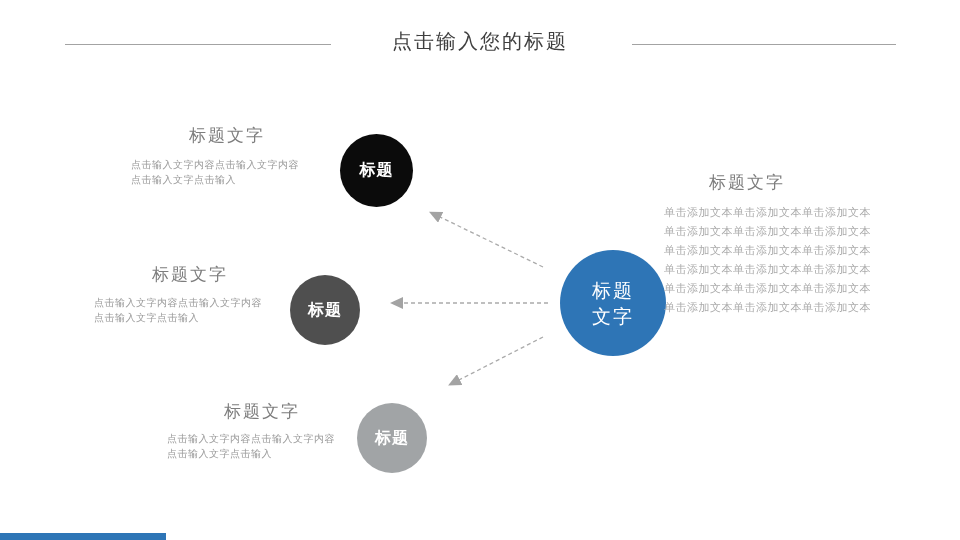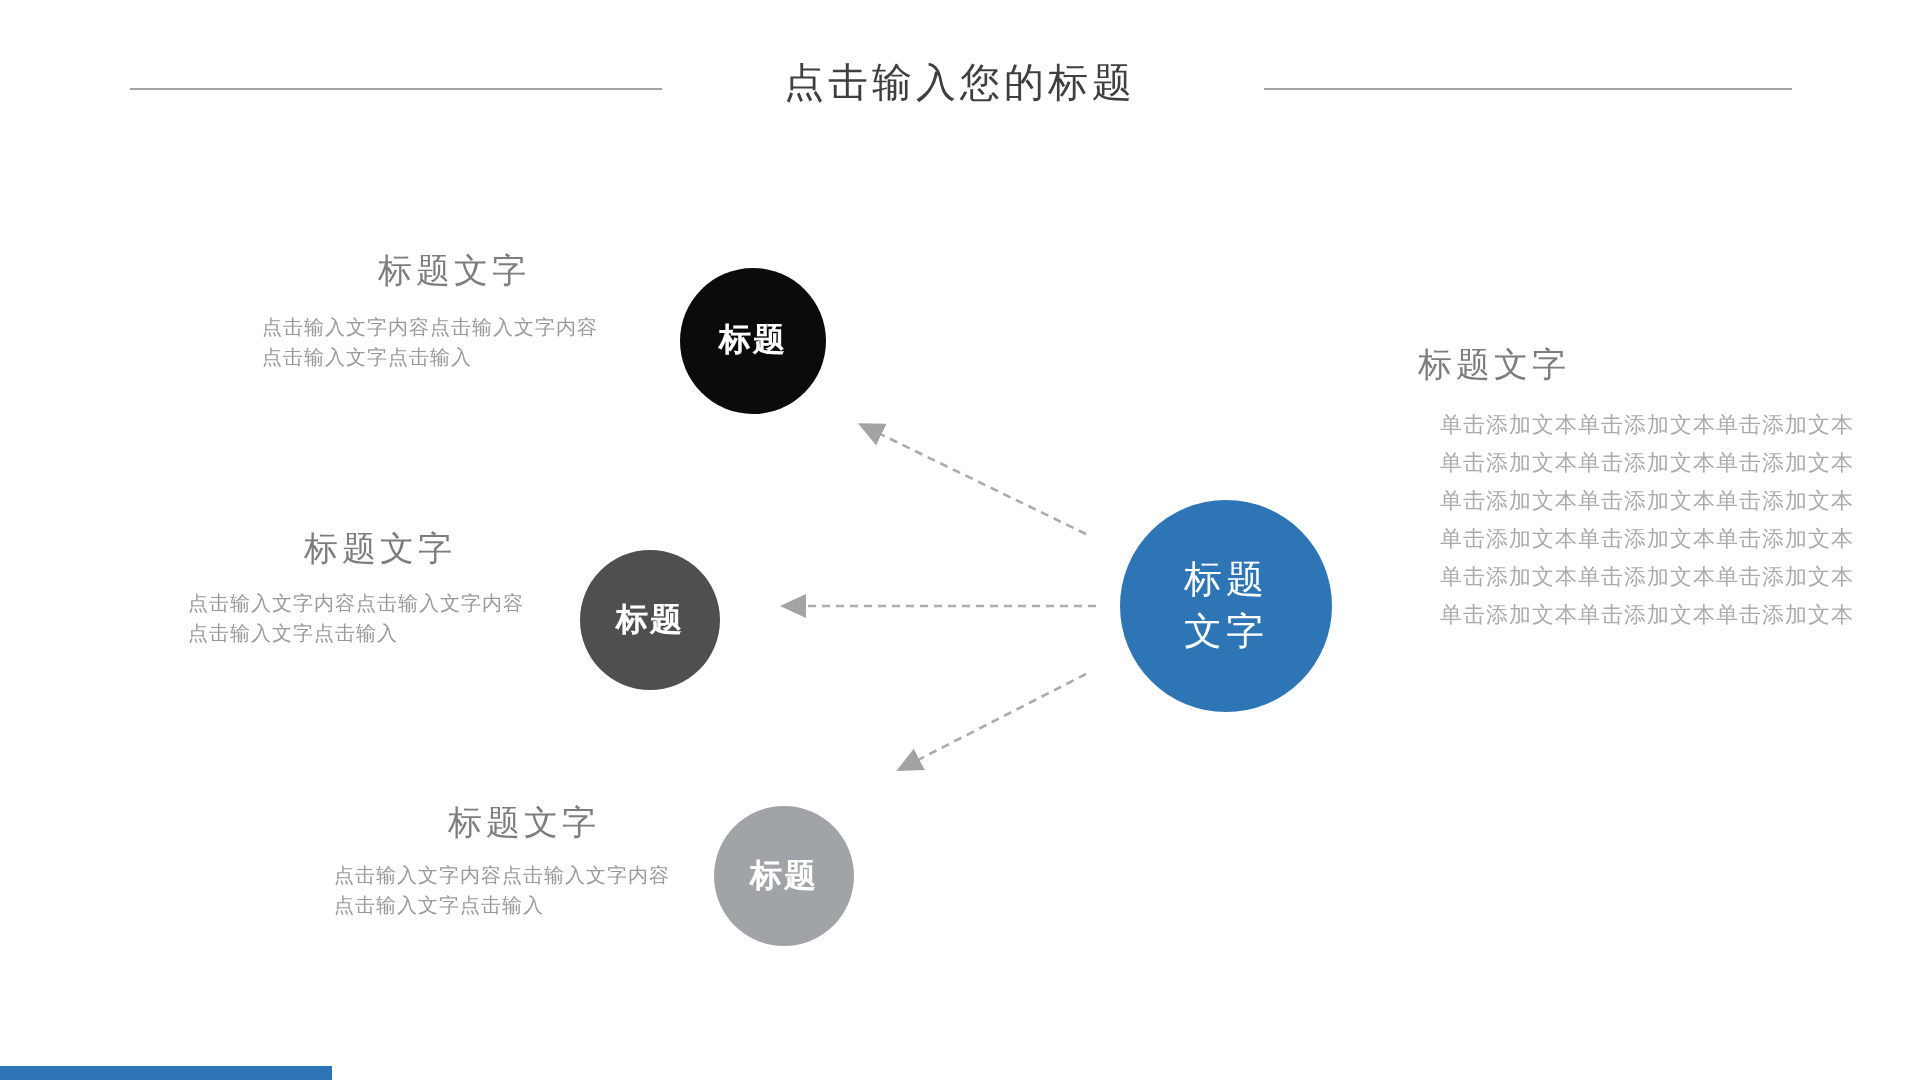--- a/index.html
+++ b/index.html
@@ -54,21 +54,21 @@
     display: flex; flex-direction: column; align-items: center; justify-content: center;
     color: #ffffff; font-size: 19px; line-height: 26px; letter-spacing: 2px; font-weight: 400;
   }
 
   
   #right-heading {
     position: absolute; left: 709px; top: 171px;
     font-size: 17px; color: #7d7d7d; letter-spacing: 2px;
   }
   #right-body {
-    position: absolute; left: 720px; top: 203px;
+    position: absolute; left: 664px; top: 203px;
     font-size: 11px; color: #ababab; line-height: 19px;
     letter-spacing: 0.5px; white-space: nowrap;
   }
 
   
   #arrows { position: absolute; inset: 0; pointer-events: none; }
 
   
   .bottom-bar {
     position: absolute; left: 0; top: 533px; width: 166px; height: 7px;

